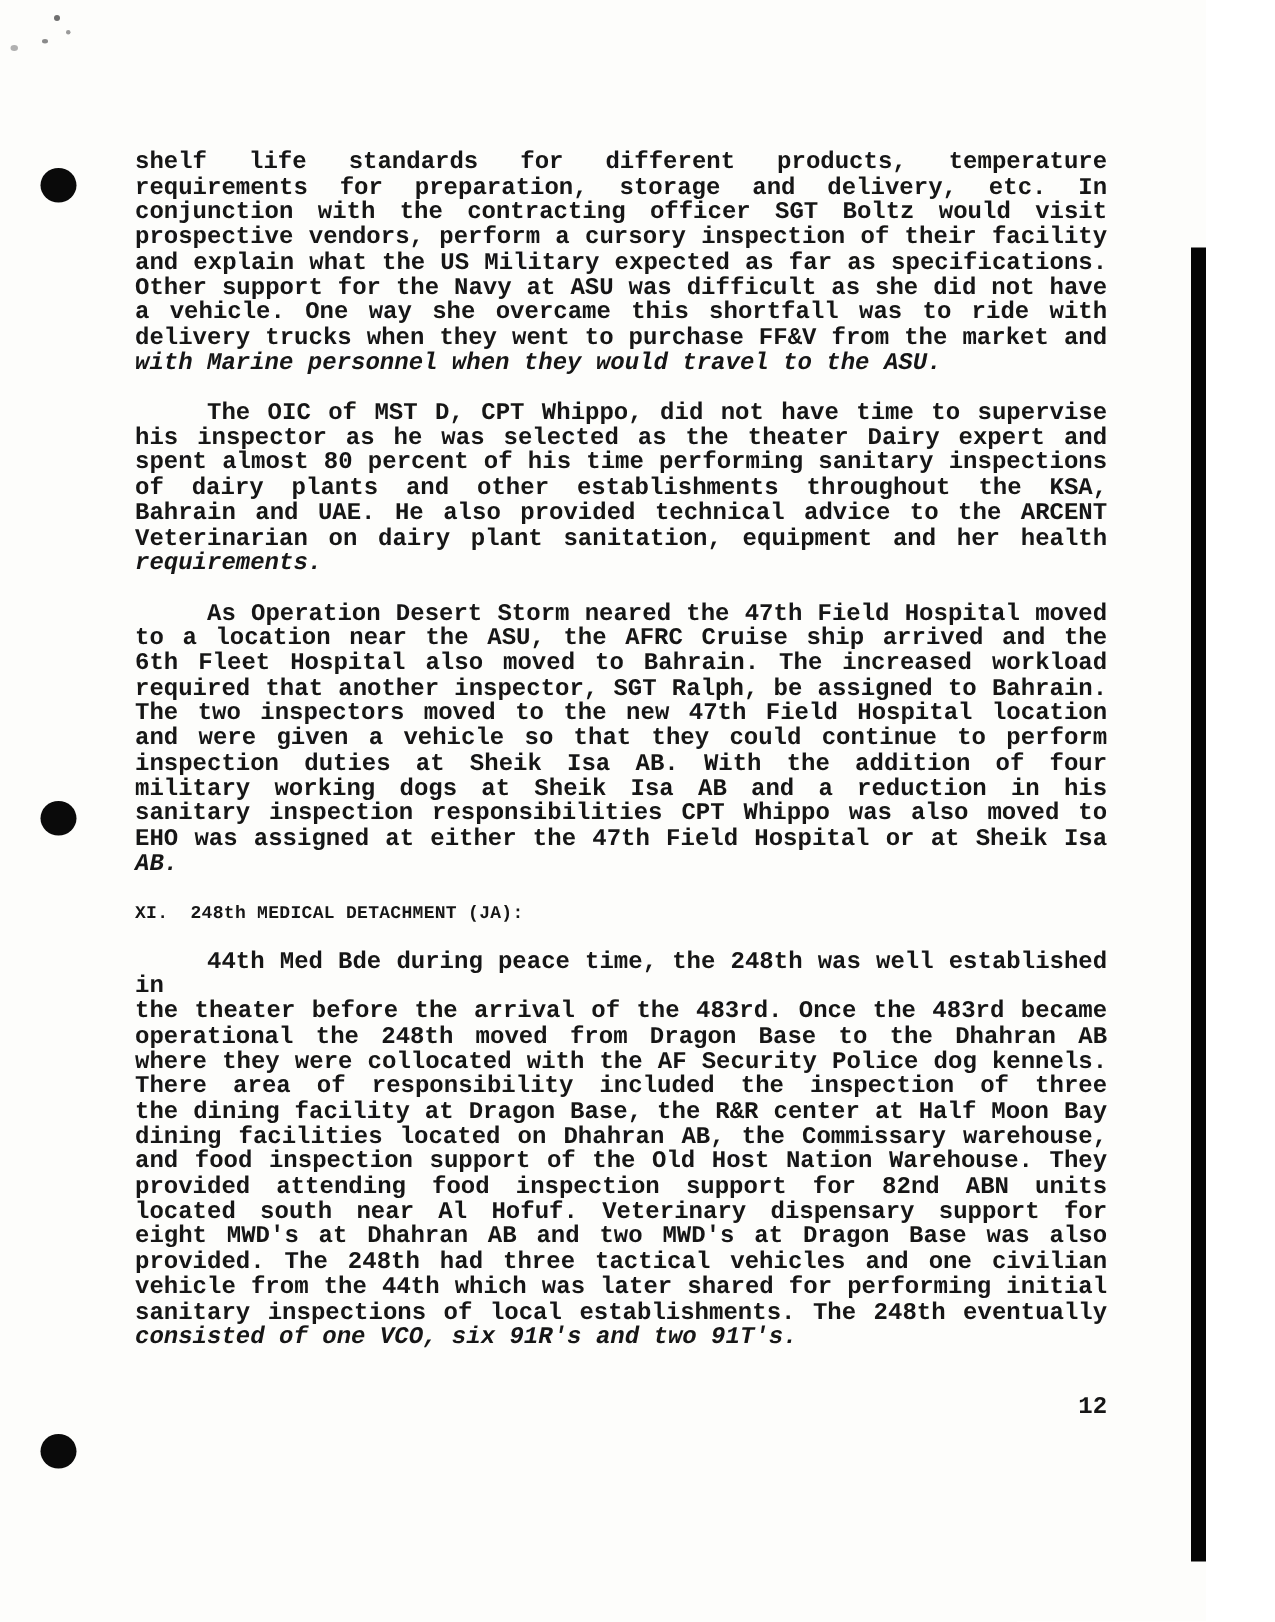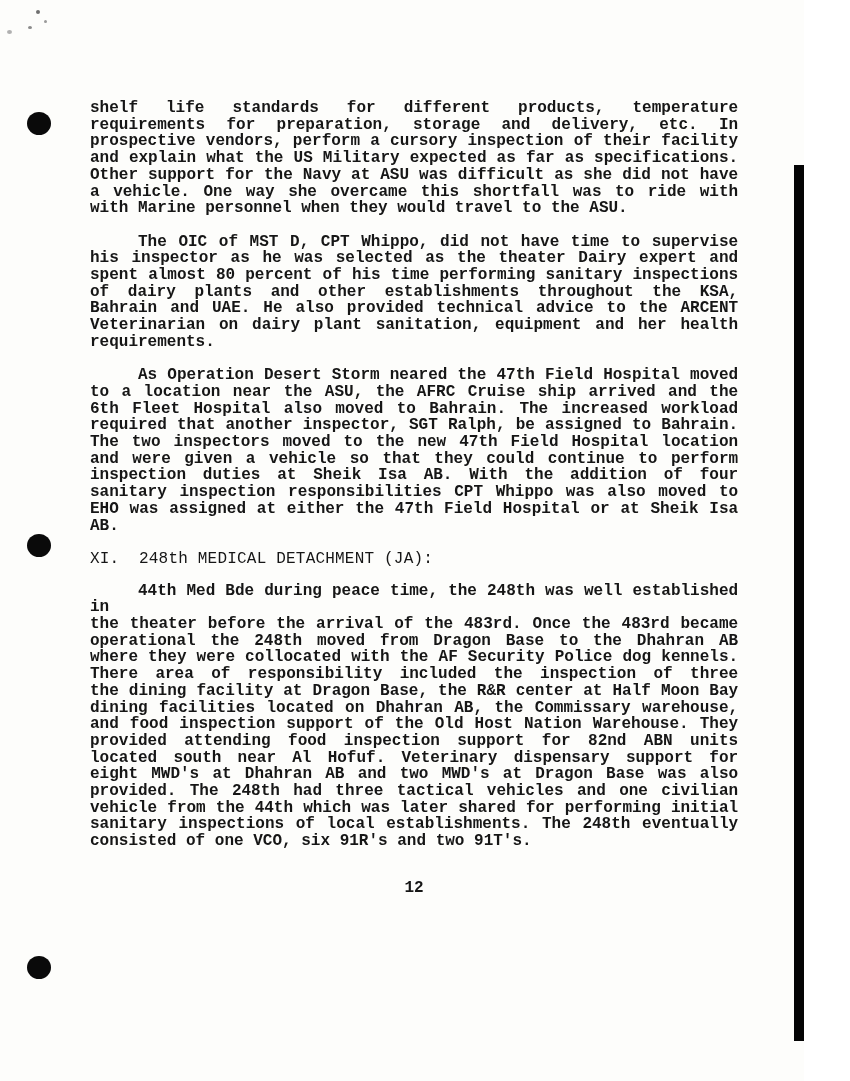--- a/index.html
+++ b/index.html
@@ -26,31 +26,31 @@
     font-weight: 700;
     font-size: 16px;
     line-height: 16.7px;
     color: var(--ink);
   }
   .para { margin: 0 0 16.7px 0; }
   .line {
     text-align: justify;
     text-align-last: justify;
   }
-  .para .line:last-child { text-align-last: left; }
+  .para .line:last-child { text-align-last: left; font-style: italic; }
   .para.indent .line:first-child { text-indent: 5ch; }
   .heading {
-    font-size: 16px;
-    font-weight: 400;
+    font-size: 12px;
+    font-weight: 700;
     margin: 12px 0 15px 0;
     white-space: pre;
     letter-spacing: 0.2px;
   }
   .page-number {
-    text-align: center;
+    text-align: right;
     margin-top: 30px;
   }
   
   .hole-punch {
     position: absolute;
     left: 27px;
     width: 24px;
     height: 23px;
     border-radius: 50%;
     background: var(--mark);
@@ -88,43 +88,46 @@
   <div id="hp2" class="hole-punch"></div>
   <div id="hp3" class="hole-punch"></div>
 
   <div class="edge-bar"></div>
 
   <div class="text-column">
     <div id="paras-top">
         <div class="para">
           <div class="line">shelf life standards for different products, temperature</div>
           <div class="line">requirements for preparation, storage and delivery, etc.  In</div>
+          <div class="line">conjunction with the contracting officer SGT Boltz would visit</div>
           <div class="line">prospective vendors, perform a cursory inspection of their facility</div>
           <div class="line">and explain what the US Military expected as far as specifications.</div>
           <div class="line">Other support for the Navy at ASU was difficult as she did not have</div>
           <div class="line">a vehicle.  One way she overcame this shortfall was to ride with</div>
+          <div class="line">delivery trucks when they went to purchase FF&amp;V from the market and</div>
           <div class="line">with Marine personnel when they would travel to the ASU.</div>
         </div>
         <div class="para indent">
           <div class="line">The OIC of MST D, CPT Whippo, did not have time to supervise</div>
           <div class="line">his inspector as he was selected as the theater Dairy expert and</div>
           <div class="line">spent almost 80 percent of his time performing sanitary inspections</div>
           <div class="line">of dairy plants and other establishments throughout the KSA,</div>
           <div class="line">Bahrain and UAE.  He also provided technical advice to the ARCENT</div>
           <div class="line">Veterinarian on dairy plant sanitation, equipment and her health</div>
           <div class="line">requirements.</div>
         </div>
         <div class="para indent">
           <div class="line">As Operation Desert Storm neared the 47th Field Hospital moved</div>
           <div class="line">to a location near the ASU, the AFRC Cruise ship arrived and the</div>
           <div class="line">6th Fleet Hospital also moved to Bahrain.  The increased workload</div>
           <div class="line">required that another inspector, SGT Ralph, be assigned to Bahrain.</div>
           <div class="line">The two inspectors moved to the new 47th Field Hospital location</div>
           <div class="line">and were given a vehicle so that they could continue to perform</div>
           <div class="line">inspection duties at Sheik Isa AB.  With the addition of four</div>
+          <div class="line">military working dogs at Sheik Isa AB and a reduction in his</div>
           <div class="line">sanitary inspection responsibilities CPT Whippo was also moved to</div>
           <div class="line">EHO was assigned at either the 47th Field Hospital or at Sheik Isa</div>
           <div class="line">AB.</div>
         </div>
       </div>
     <div class="heading">XI.  248th MEDICAL DETACHMENT (JA):</div>
     <div id="paras-bottom">
         <div class="para indent">
           <div class="line">44th Med Bde during peace time, the 248th was well established in</div>
           <div class="line">the theater before the arrival of the 483rd.  Once the 483rd became</div>

